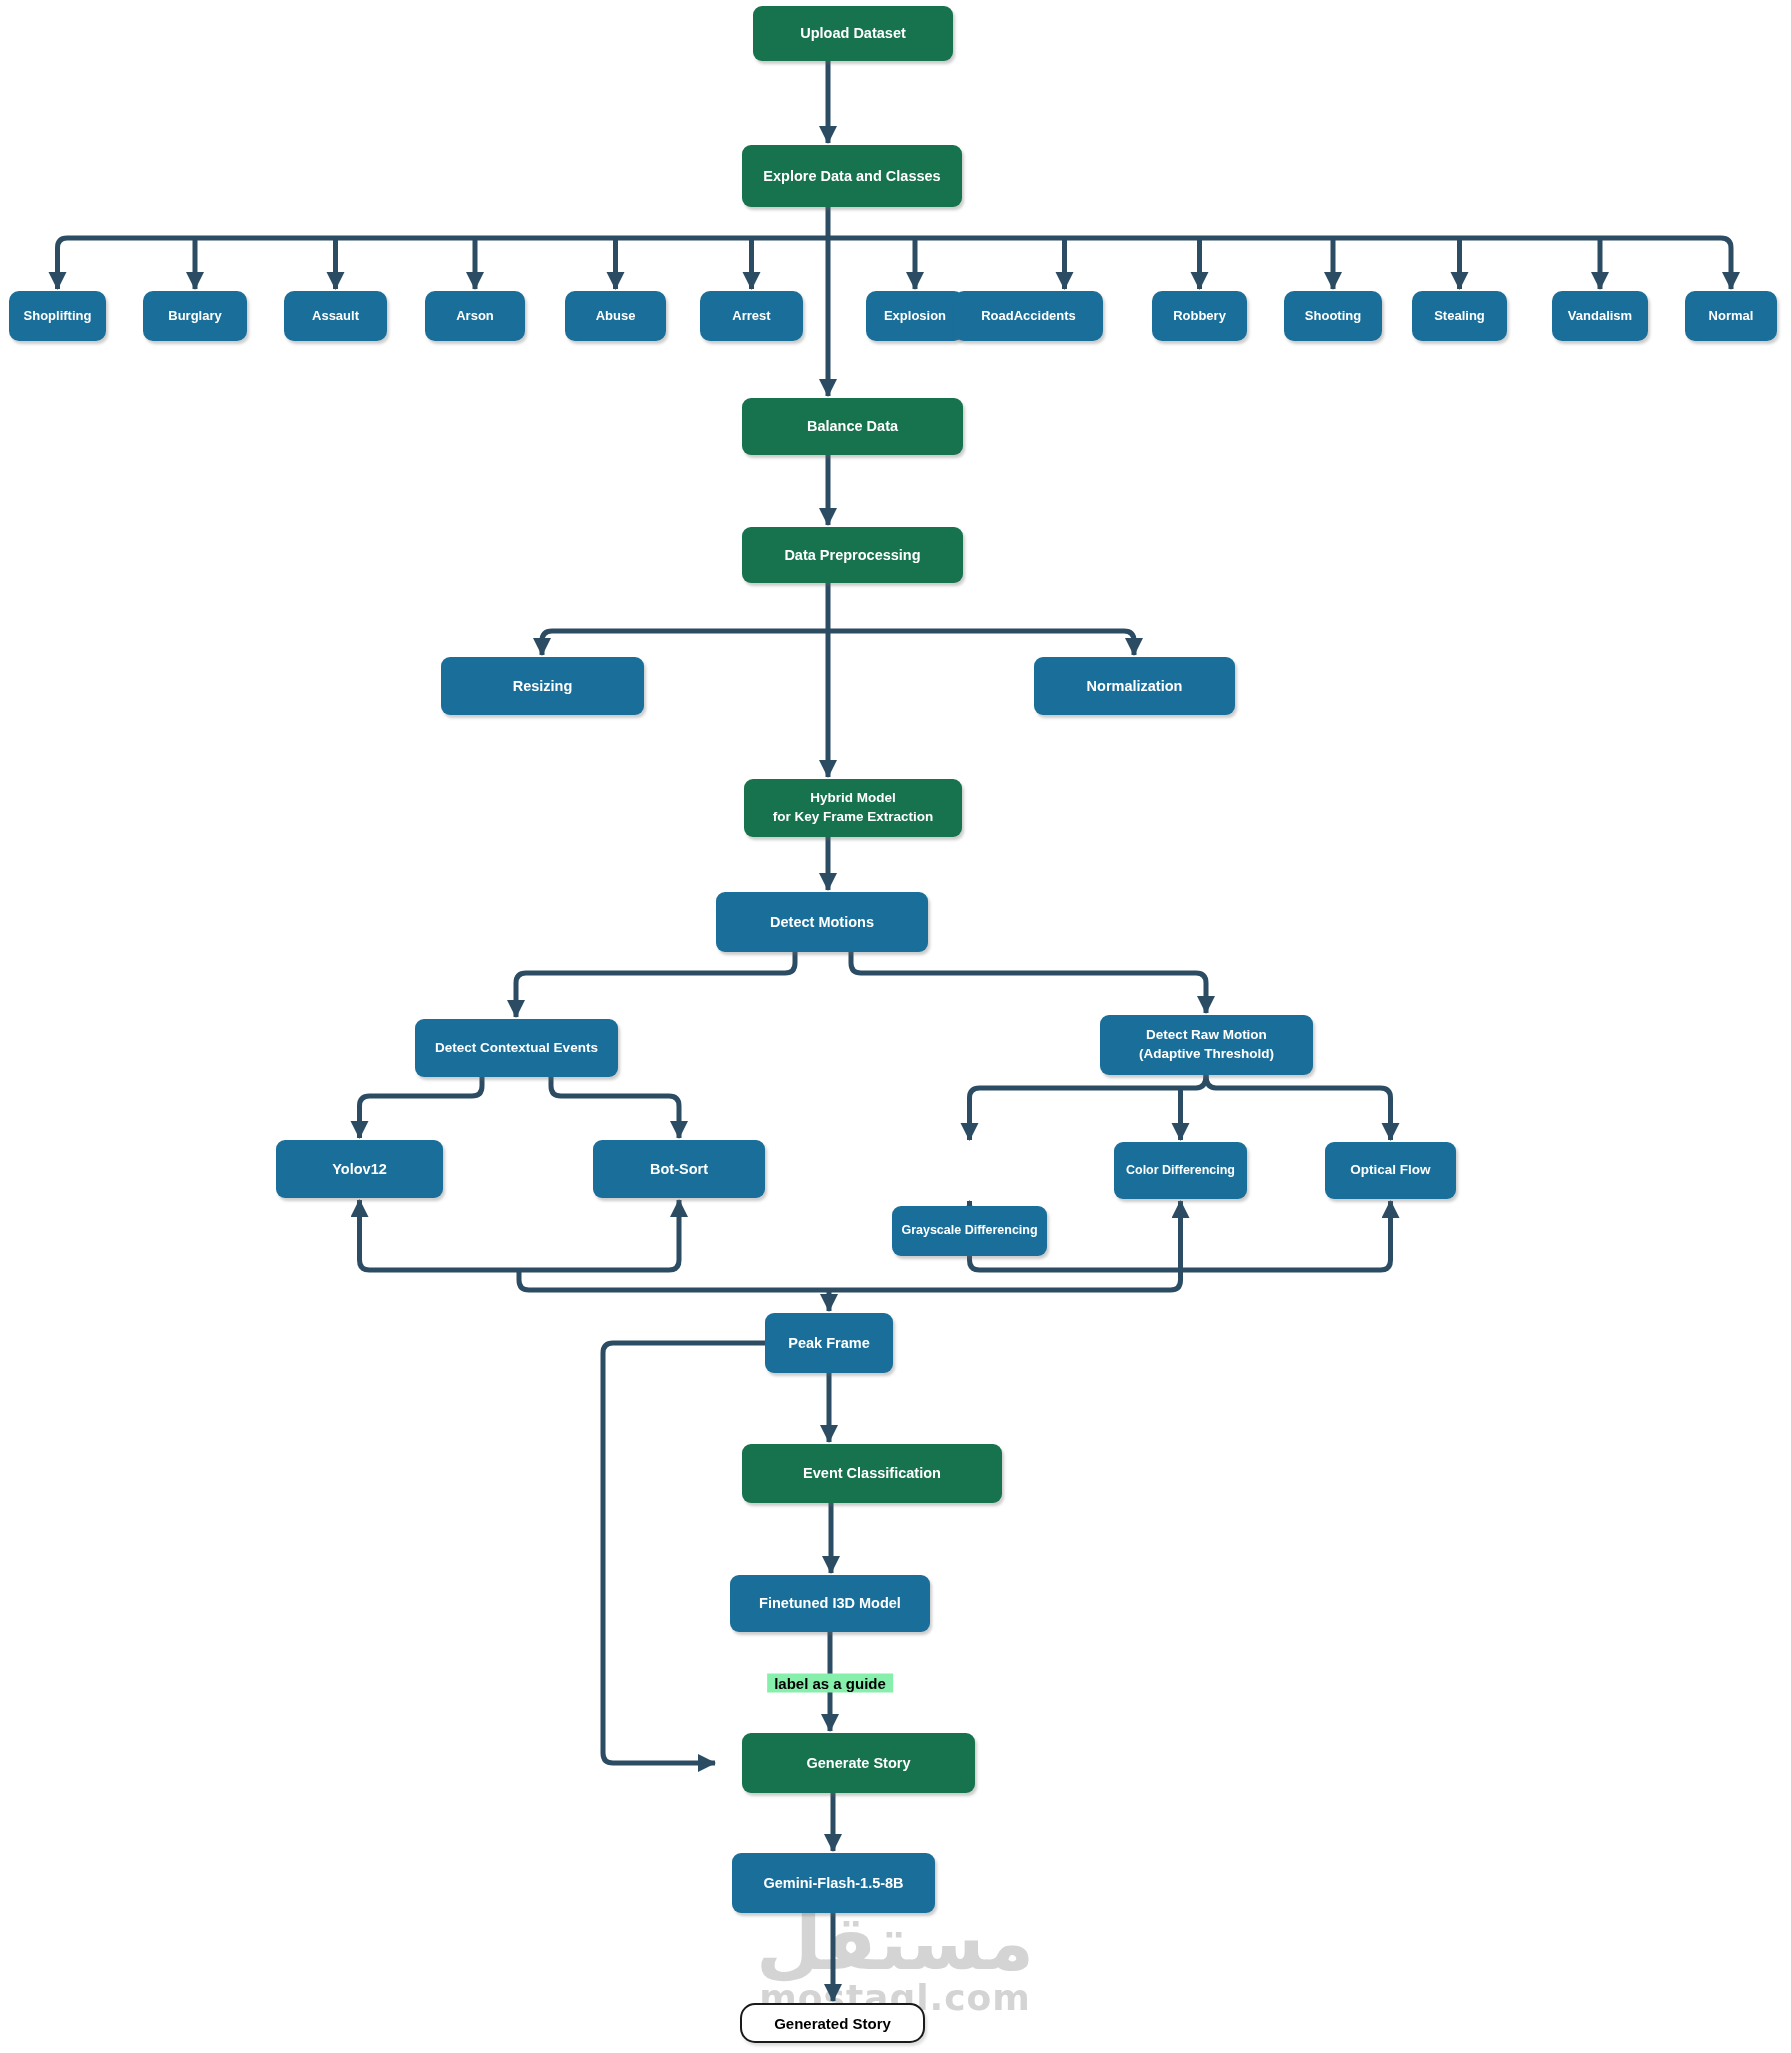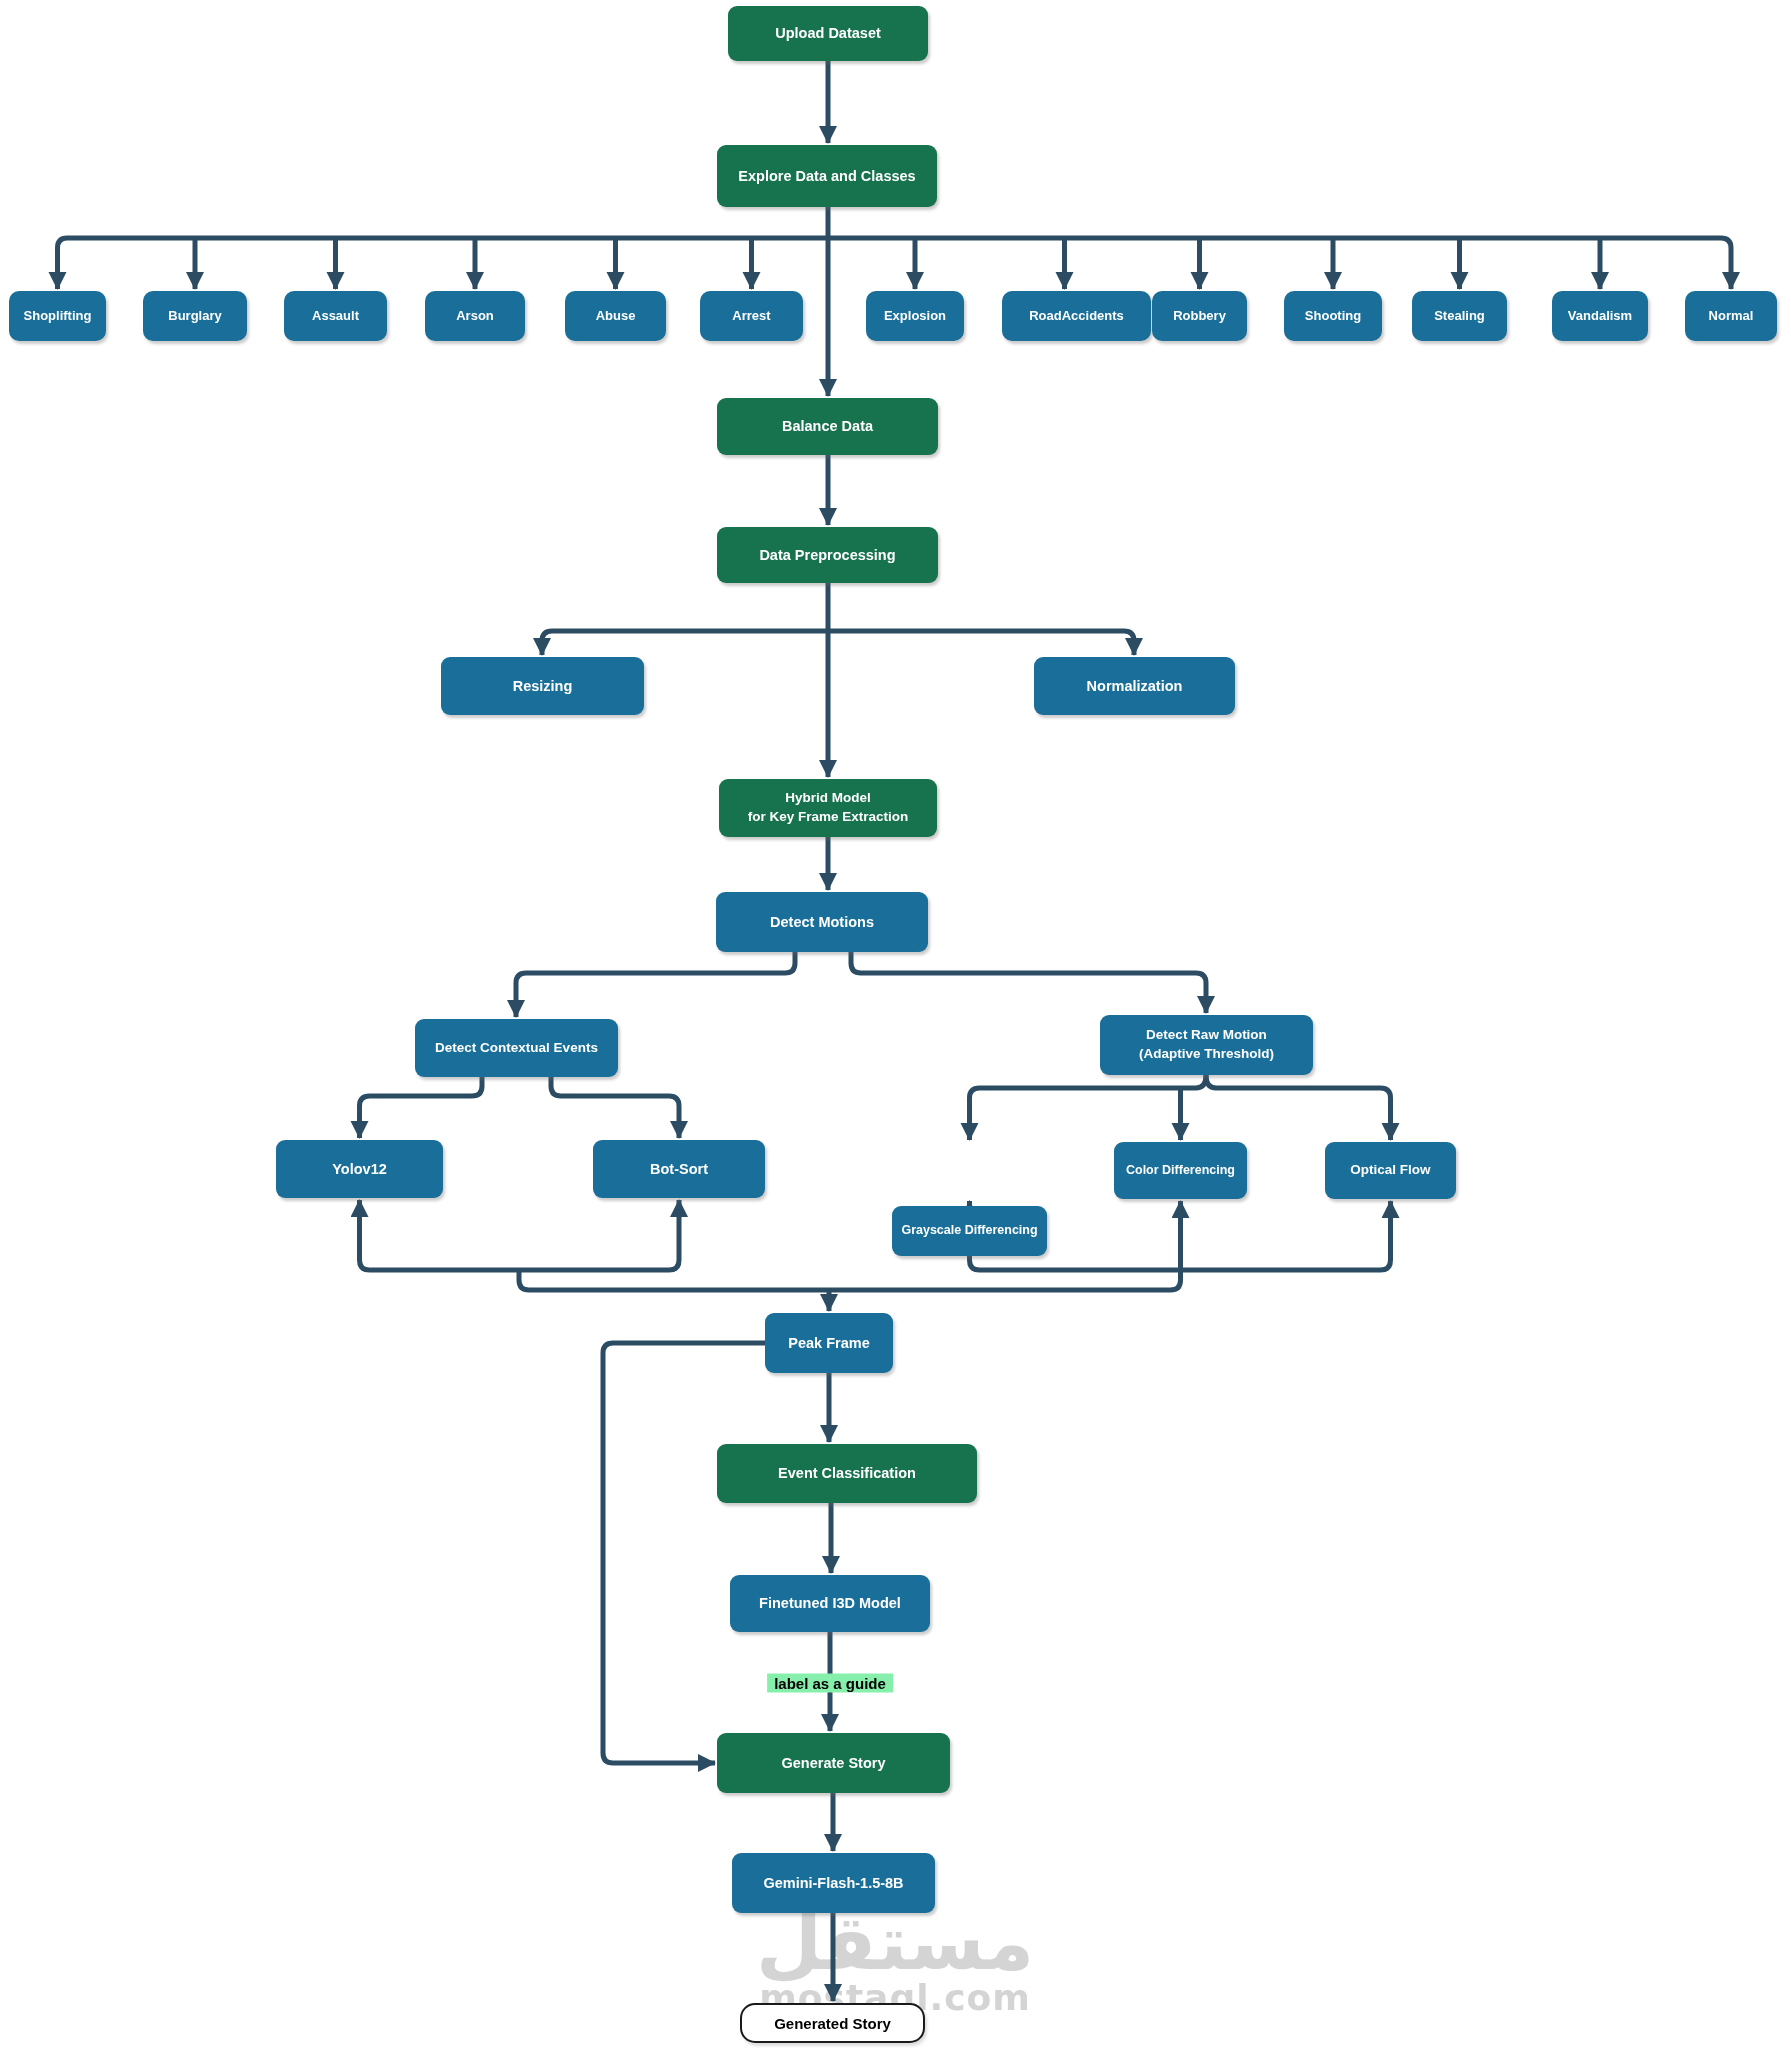--- a/index.html
+++ b/index.html
@@ -8,21 +8,21 @@
   html,body{margin:0;padding:0;background:#fff;}
   .canvas{position:relative;width:1791px;height:2053px;background:#fff;overflow:hidden;
           font-family:"Liberation Sans",sans-serif;}
   .wires{position:absolute;left:0;top:0;z-index:2;}
   .wire{stroke:var(--line);stroke-width:5;fill:none;}
   #ah path{fill:var(--line);}
   .node{position:absolute;z-index:3;display:flex;align-items:center;justify-content:center;
         text-align:center;font-weight:bold;color:#fff;border-radius:9px;font-size:14.5px;
         line-height:1.4;white-space:pre-line;padding:2px 4px;box-sizing:border-box;
         box-shadow:2px 3px 3px rgba(110,110,110,0.35);}
-  .green{background:var(--green);}
+  .green{background:var(--green);margin-left:25px;}
   .blue{background:var(--blue);}
   .classbox{font-size:13px;border-radius:10px;}
   .small{font-size:13.5px;text-align:center;}
   .tiny{font-size:12.5px;}
   .outputbox{background:#fff;color:#000;border:2px solid var(--output_border);
              box-shadow:2px 3px 3px rgba(120,120,120,0.25);font-size:15px;border-radius:15px;}
   .edge-label{position:absolute;z-index:4;transform:translate(-50%,-50%);font-weight:bold;
               font-size:15px;color:#000;background:#86efac;padding:1px 7px;white-space:nowrap;}
   .wm{position:absolute;left:695px;top:1905px;width:400px;z-index:1;text-align:center;
       color:var(--watermark);font-weight:bold;font-family:"DejaVu Sans",sans-serif;}
@@ -106,21 +106,21 @@
   <div class="node green" style="left:728px;top:6px;width:200px;height:55px">Upload Dataset</div>
   <div class="node green" style="left:717px;top:145px;width:220px;height:62px">Explore Data and Classes</div>
 
   <div class="node blue classbox" style="left:9px;top:291px;width:97px;height:50px">Shoplifting</div>
   <div class="node blue classbox" style="left:143px;top:291px;width:104px;height:50px">Burglary</div>
   <div class="node blue classbox" style="left:284px;top:291px;width:103px;height:50px">Assault</div>
   <div class="node blue classbox" style="left:425px;top:291px;width:100px;height:50px">Arson</div>
   <div class="node blue classbox" style="left:565px;top:291px;width:101px;height:50px">Abuse</div>
   <div class="node blue classbox" style="left:700px;top:291px;width:103px;height:50px">Arrest</div>
   <div class="node blue classbox" style="left:866px;top:291px;width:98px;height:50px">Explosion</div>
-  <div class="node blue classbox" style="left:1002px;top:291px;width:149px;height:50px">RoadAccidents</div>
+  <div class="node blue classbox" style="left:954px;top:291px;width:149px;height:50px">RoadAccidents</div>
   <div class="node blue classbox" style="left:1152px;top:291px;width:95px;height:50px">Robbery</div>
   <div class="node blue classbox" style="left:1284px;top:291px;width:98px;height:50px">Shooting</div>
   <div class="node blue classbox" style="left:1412px;top:291px;width:95px;height:50px">Stealing</div>
   <div class="node blue classbox" style="left:1552px;top:291px;width:96px;height:50px">Vandalism</div>
   <div class="node blue classbox" style="left:1685px;top:291px;width:92px;height:50px">Normal</div>
 
   <div class="node green" style="left:717px;top:398px;width:221px;height:57px">Balance Data</div>
   <div class="node green" style="left:717px;top:527px;width:221px;height:56px">Data Preprocessing</div>
 
   <div class="node blue" style="left:441px;top:657px;width:203px;height:58px">Resizing</div>

